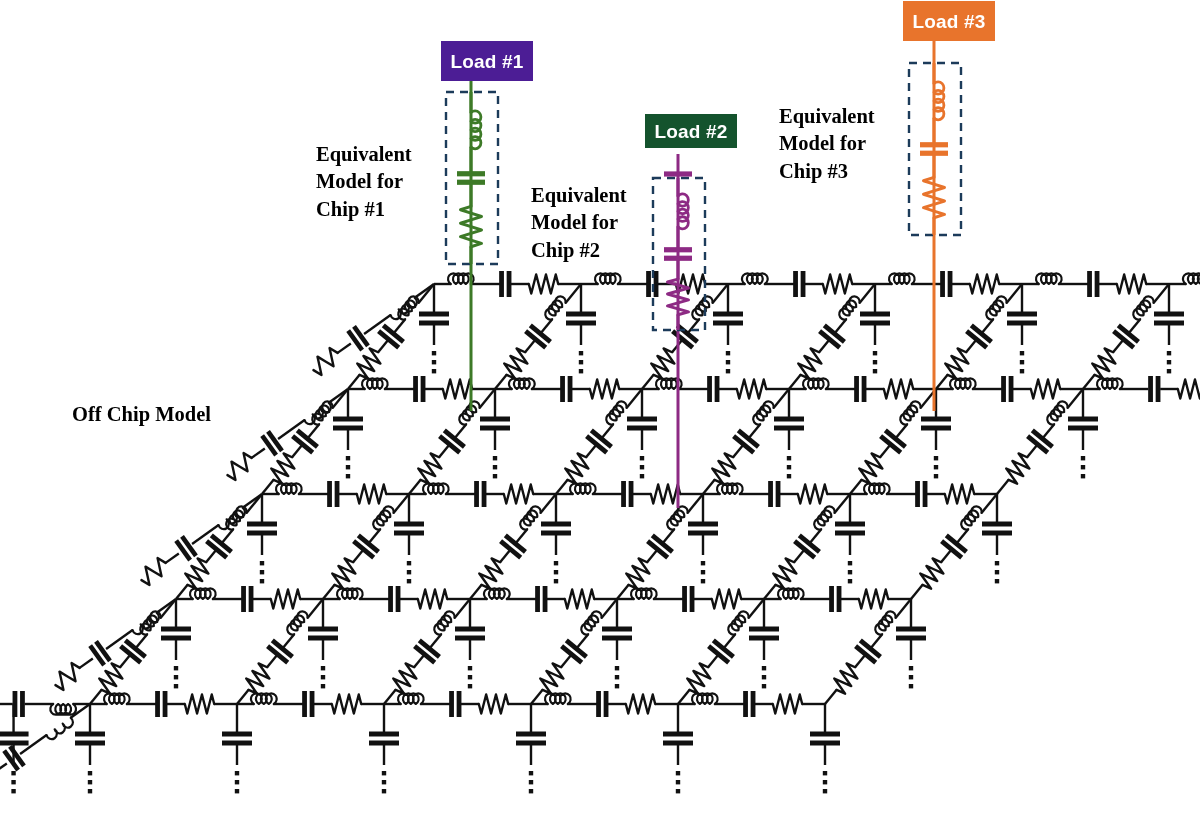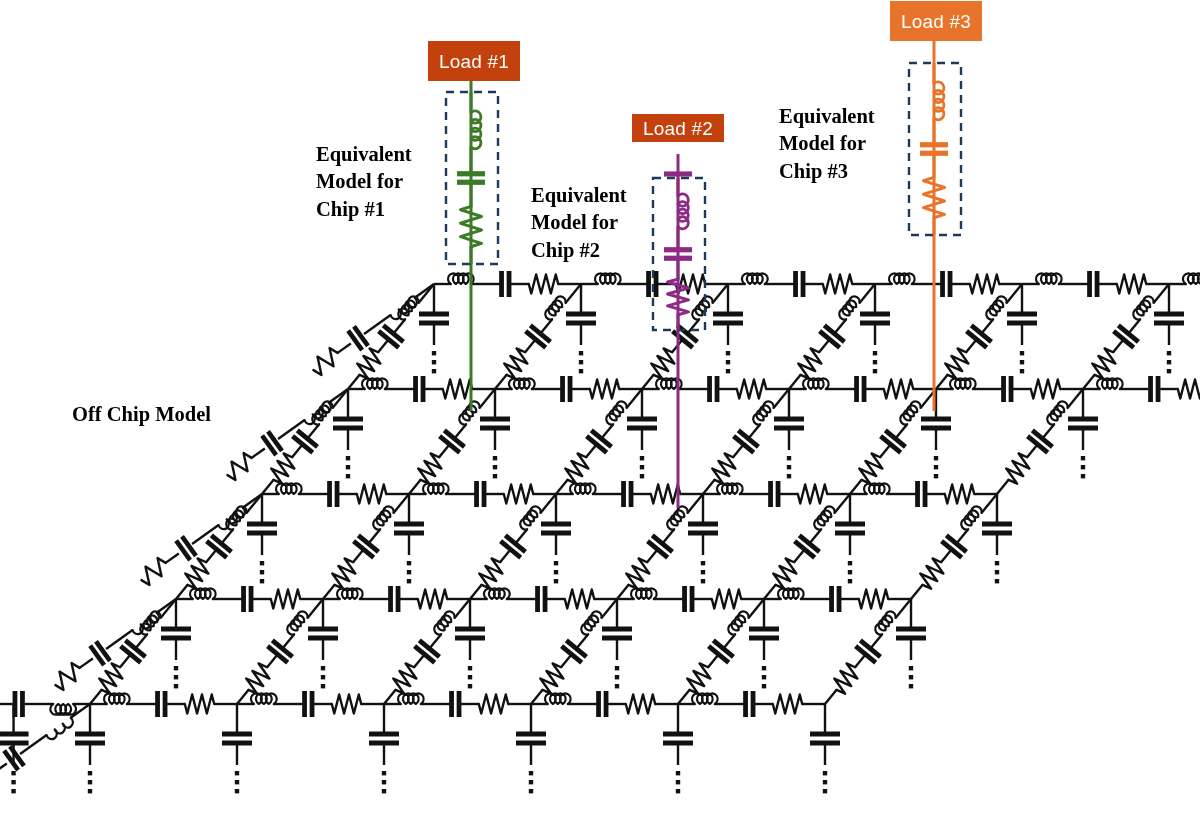--- a/index.html
+++ b/index.html
@@ -31,24 +31,25 @@
   }
   .load-box {
     position: absolute;
     box-sizing: border-box;
     display: flex;
     align-items: center;
     justify-content: center;
     color: #ffffff;
     font-family: "Liberation Sans", sans-serif;
     font-size: 19px;
-    font-weight: 400;
+    font-weight: 700;
     letter-spacing: 0.2px;
     line-height: 1;
     white-space: nowrap;
+    margin-left: 13px;
   }
   .caption {
     position: absolute;
     font-family: "Liberation Serif", serif;
     font-weight: bold;
     font-size: 20.5px;
     line-height: 1.33;
     color: #000000;
     white-space: pre-line;
   }
@@ -759,24 +760,24 @@
         <line x1="934" y1="118.03999999999999" x2="934" y2="144" stroke="#e8742c" stroke-width="3" stroke-linecap="butt"></line>
         <line x1="948" y1="144.75" x2="920" y2="144.75" stroke="#e8742c" stroke-width="5.2" stroke-linecap="butt"></line>
         <line x1="948" y1="153.25" x2="920" y2="153.25" stroke="#e8742c" stroke-width="5.2" stroke-linecap="butt"></line>
         <line x1="934" y1="154" x2="934" y2="177.38" stroke="#e8742c" stroke-width="3" stroke-linecap="butt"></line>
         <path d="M 934 177.38 L 923.5 180.74833333333333 L 934 184.11666666666667 L 944.5 187.485 L 934 190.85333333333335 L 923.5 194.22166666666666 L 934 197.59 L 944.5 200.95833333333334 L 934 204.32666666666668 L 923.5 207.695 L 934 211.06333333333333 L 944.5 214.43166666666667 L 934 217.8" fill="none" stroke="#e8742c" stroke-width="3" stroke-linecap="round" stroke-linejoin="round"></path>
         <line x1="934" y1="217.79999999999998" x2="934" y2="235" stroke="#e8742c" stroke-width="3" stroke-linecap="butt"></line>
         <line x1="664" y1="174" x2="692" y2="174" stroke="#8d2a84" stroke-width="5.2" stroke-linecap="butt"></line>
       </g>
   </svg>
 
-  <div class="load-box" style="left: 428px; top: 41px; width: 92px; height: 40px; background: #c2410c;">
+  <div class="load-box" style="left: 428px; top: 41px; width: 92px; height: 40px; background: #4c1d95;">
     <span>Load #1</span>
   </div>
-  <div class="load-box" style="left: 632px; top: 114px; width: 92px; height: 28px; background: #c2410c;">
+  <div class="load-box" style="left: 632px; top: 114px; width: 92px; height: 34px; background: #14532d;">
     <span>Load #2</span>
   </div>
   <div class="load-box" style="left: 890px; top: 1px; width: 92px; height: 40px; background: rgb(232, 116, 44);">
     <span>Load #3</span>
   </div>
 
   <div class="caption" style="left: 316px; top: 141px;">Equivalent
 Model for
 Chip #1</div>
   <div class="caption" style="left: 531px; top: 182px;">Equivalent

